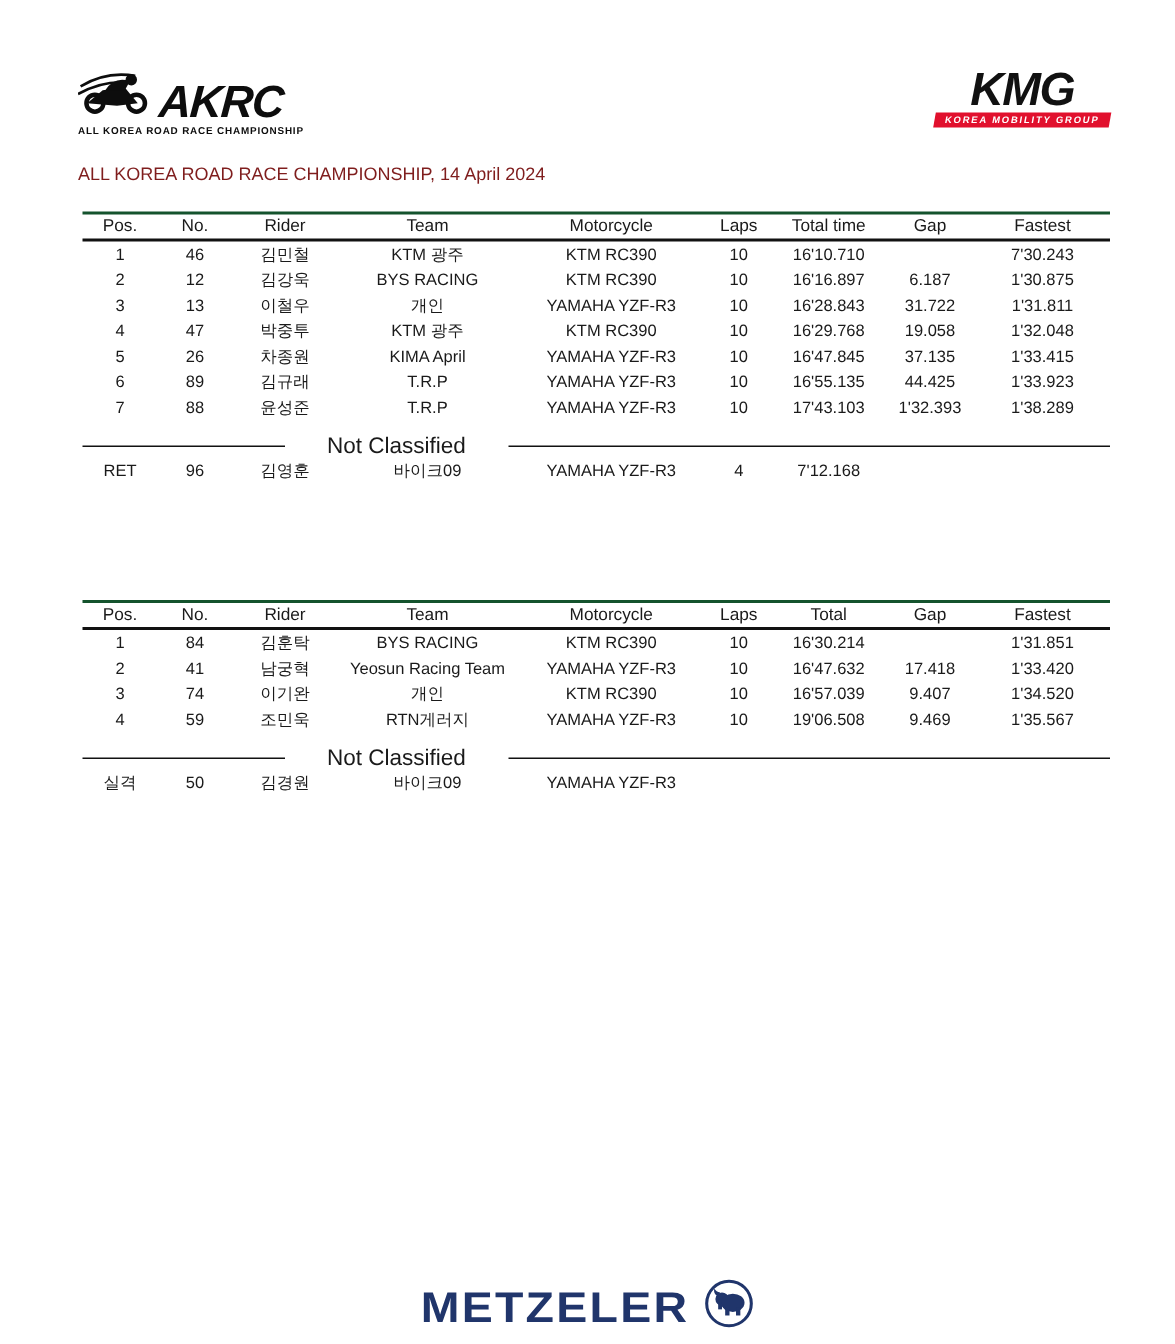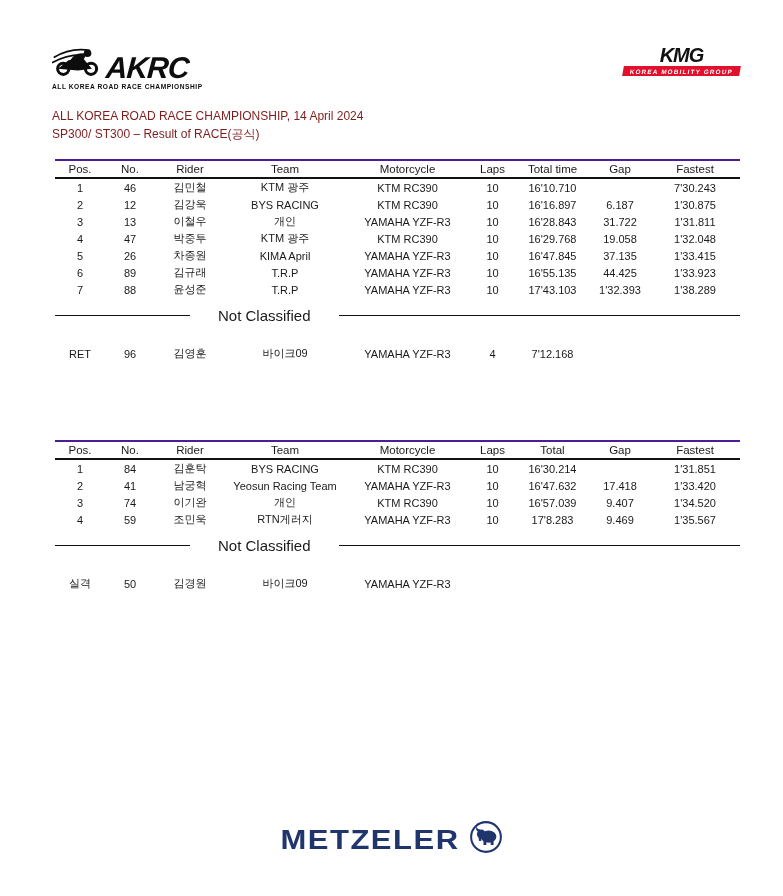--- a/index.html
+++ b/index.html
@@ -14,54 +14,54 @@
   
   .top-row { display:flex; justify-content:space-between; align-items:flex-start; height:52px; }
   .akrc { display:flex; flex-direction:column; }
   .akrc-main { display:flex; align-items:flex-end; gap:2px; }
   .akrc-text {
     font-size:30px; font-weight:900; font-style:italic; letter-spacing:-1px;
     color:#0d0d0d; line-height:0.9; transform:skewX(-4deg);
   }
   .akrc-sub { font-size:6.6px; font-weight:bold; letter-spacing:0.55px; color:#0d0d0d; margin-top:2px; white-space:nowrap; }
   .kmg { display:flex; flex-direction:column; align-items:center; margin-top:2px; }
-  .kmg-text { font-size:20px; font-weight:900; font-style:italic; letter-spacing:-1px; color:#111; line-height:0.85; }
+  .kmg-text { font-size:31px; font-weight:900; font-style:italic; letter-spacing:-1px; color:#111; line-height:0.85; }
   .kmg-banner {
     margin-top:2px; color:#fff; font-size:6.3px; font-weight:bold; letter-spacing:1.2px;
     padding:1.5px 7px; transform:skewX(-10deg); white-space:nowrap;
   }
 
   
   .header-block { margin-top:10px; font-size:12px; line-height:18px; color:#7f1d1d; }
 
   
   .section { margin-left:3px; width:685px; }
   .section.first { margin-top:16px; }
   .section.second { margin-top:78px; }
   .table-label { font-size:11.5px; color:#222; margin-bottom:3px; margin-left:-3px; }
-  .rtable { border-top:2px solid #4c1d95; }
+  .rtable { border-top:2px solid #14532d; }
   .thead, .trow {
     display:grid;
     grid-template-columns:50px 50px 70px 120px 125px 45px 75px 60px 90px;
     align-items:center;
   }
   .thead { height:18px; border-bottom:2px solid #111; }
   .thead .cell { font-size:11.5px; text-align:center; white-space:nowrap; }
   .trow { height:17px; }
   .trow .cell { font-size:11px; text-align:center; white-space:nowrap; }
-  .tbody.nc { margin-top:22px; }
+  .tbody.nc { margin-top:0; }
 
   .nc-divider { display:flex; align-items:center; margin-top:9px; height:16px; }
   .nc-divider .seg { height:0; border-top:1.6px solid #111; }
   .nc-divider .seg.left { width:135px; }
   .nc-divider .seg.right { flex:1; }
   .nc-text { font-size:15px; padding:0 28px; white-space:nowrap; }
 
   
-  .metzeler { position:absolute; left:0; right:0; top:820px; display:flex; justify-content:center; align-items:center; gap:9px; }
+  .metzeler { position:absolute; left:0; right:0; top:852px; display:flex; justify-content:center; align-items:center; gap:9px; }
   .metzeler-text {
     font-size:31px; font-weight:800; letter-spacing:1.5px; line-height:1;
     transform:scaleY(0.92); white-space:nowrap;
   }
 </style>
 </head>
 <body>
 
 <div class="page">
 
@@ -85,21 +85,20 @@
     </div>
 
     <div class="kmg">
       <div class="kmg-text">KMG</div>
       <div class="kmg-banner" style="background: rgb(225, 16, 45);">KOREA MOBILITY GROUP</div>
     </div>
   </div>
 
   <div class="header-block">
     <div>ALL KOREA ROAD RACE CHAMPIONSHIP, 14 April 2024</div>
-    <div>SP300/ ST300  – Result of RACE(공식)</div>
   </div>
 
   <section class="section first">
     <div class="rtable">
       <div class="thead">
           <div class="cell">Pos.</div>
           <div class="cell">No.</div>
           <div class="cell">Rider</div>
           <div class="cell">Team</div>
           <div class="cell">Motorcycle</div>
@@ -255,21 +254,21 @@
             <div class="cell">9.407</div>
             <div class="cell">1'34.520</div>
           </div>
           <div class="trow">
             <div class="cell">4</div>
             <div class="cell">59</div>
             <div class="cell">조민욱</div>
             <div class="cell">RTN게러지</div>
             <div class="cell">YAMAHA YZF-R3</div>
             <div class="cell">10</div>
-            <div class="cell">17'8.283</div>
+            <div class="cell">19'06.508</div>
             <div class="cell">9.469</div>
             <div class="cell">1'35.567</div>
           </div>
         </div>
       <div class="nc-divider">
         <span class="seg left"></span>
         <span class="nc-text">Not Classified</span>
         <span class="seg right"></span>
       </div>
       <div class="tbody nc">

